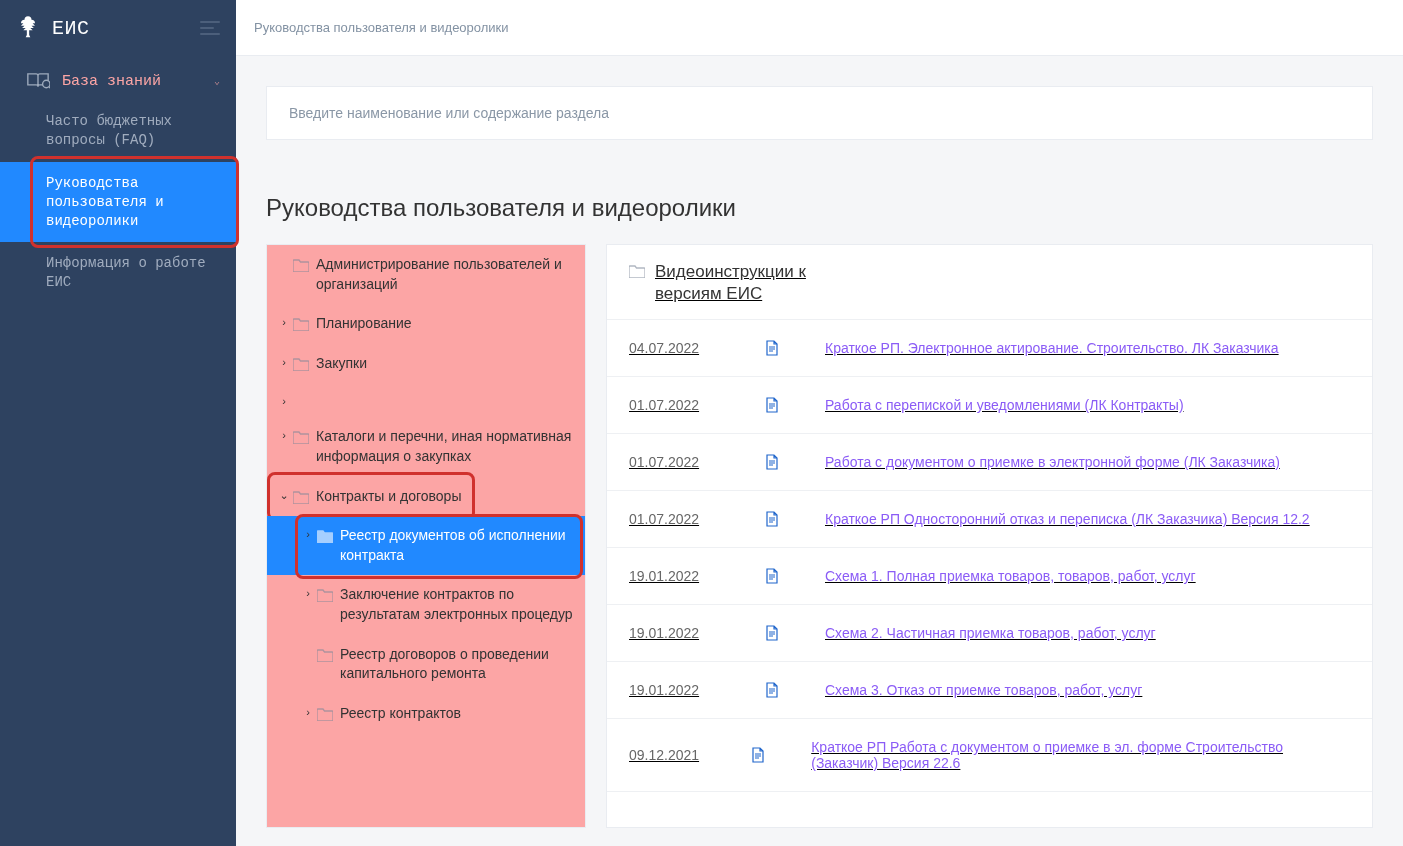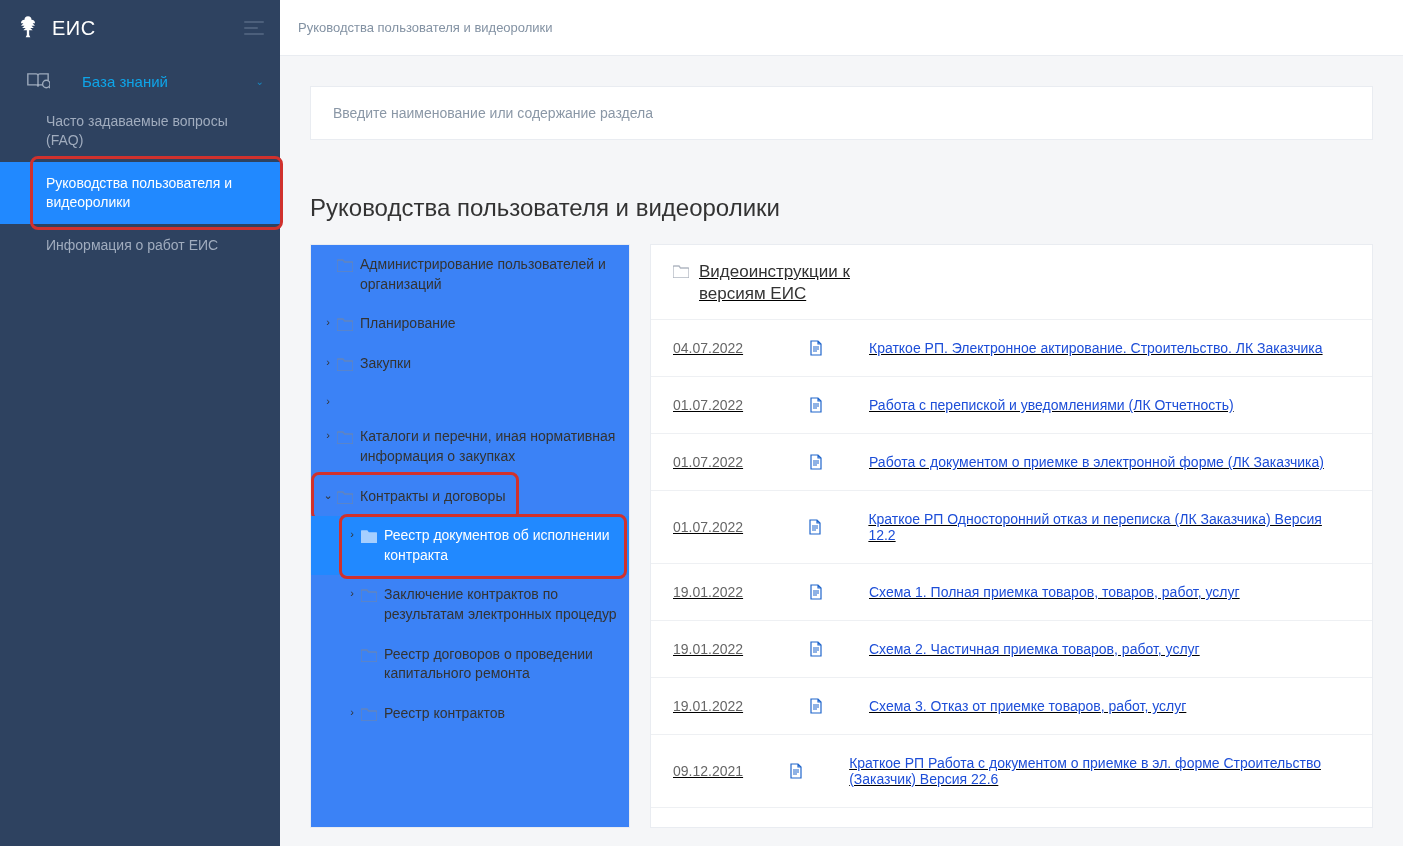--- a/index.html
+++ b/index.html
@@ -7,24 +7,25 @@
   font-family: -apple-system, BlinkMacSystemFont, "Segoe UI", Arial, sans-serif;
   background: #f5f6f8;
   overflow: hidden;
   width: 1403px;
   height: 846px;
 }
 .app { display: flex; width: 100%; height: 100%; }
 
 
 .sidebar {
-  width: 280px;
+  width: 236px;
   background: #2e4260;
   color: #b9c4d3;
   flex-shrink: 0;
+  font-family: Liberation Mono, monospace;
 }
 .sidebar-top {
   display: flex;
   align-items: center;
   height: 56px;
   padding: 0 14px;
 }
 .logo {
   width: 28px; height: 28px;
   margin-right: 10px;
@@ -42,23 +43,22 @@
 .hamburger span { display:block; height:2px; background:#6a7d97; border-radius:1px;}
 .hamburger span:nth-child(1){width:20px;}
 .hamburger span:nth-child(2){width:14px;}
 .hamburger span:nth-child(3){width:20px;}
 
 .kb-header {
   display: flex;
   align-items: center;
   padding: 10px 16px 10px 26px;
   margin-top: 6px;
-  color: #0ea5e9;
+  color: #fca5a5;
   cursor: pointer;
-  gap: 20px;
 }
 .kb-header .book-icon { width: 24px; height: 18px; margin-right: 12px; opacity:0.8;}
 .kb-header .title { font-size: 15px; }
 .kb-header .chev { margin-left: auto; font-size: 10px; opacity:0.7;}
 
 .nav-item {
   padding: 12px 16px 12px 46px;
   font-size: 14px;
   color: #a0acbe;
   cursor: pointer;
@@ -113,21 +113,21 @@
 }
 
 
 .panels {
   display: flex;
   margin: 0 30px;
   gap: 20px;
 }
 .tree-panel {
   width: 320px;
-  background: #3b82f6;
+  background: #fca5a5;
   border: 1px solid #e9ecf1;
   height: 584px;
   overflow-y: scroll;
   flex-shrink: 0;
 }
 .tree-panel::-webkit-scrollbar { width: 16px; }
 .tree-panel::-webkit-scrollbar-track { background: #f1f2f4;}
 .tree-panel::-webkit-scrollbar-thumb { background: #c9cdd3; border: 3px solid #f1f2f4; border-radius:10px;}
 
 .tree-item {
@@ -213,21 +213,21 @@
 .doc-date {
   width: 100px;
   color: #666;
   font-size: 14px;
 }
 .doc-ic {
   width: 14px; height: 16px; margin-right: 10px;
   flex-shrink:0;
 }
 .doc-link {
-  color: #1d4ed8;
+  color: #8b5cf6;
   font-size: 14px;
   cursor: pointer;
 }
 
 
 .folder-ic svg, .doc-ic svg { width:100%; height:100%; display:block;}
 </style>
 </head>
 <body>
 
@@ -253,26 +253,26 @@
         <svg viewBox="0 0 26 18" fill="none" stroke="#b9c4d3" stroke-width="1.5">
             <path d="M2 2 L11 2 C12 2 13 3 13 4 L13 16 C13 15 12 14 11 14 L2 14 Z M24 2 L15 2 C14 2 13 3 13 4 L13 16 C13 15 14 14 15 14 L24 14 Z"></path>
             <circle cx="22" cy="13" r="4" fill="#2e4260"></circle>
             <path d="M25 16 L27 18"></path>
           </svg>
       </span>
       <span class="title">База знаний</span>
       <span class="chev">⌄</span>
     </div>
 
-    <div class="nav-item">Часто задаваемые вопросы (FAQ)</div>
+    <div class="nav-item">Часто бюджетных вопросы (FAQ)</div>
     <div class="nav-item active">
       <span>Руководства пользователя и видеоролики</span>
       <div class="highlight-nav"></div>
     </div>
-    <div class="nav-item">Информация о работ ЕИС</div>
+    <div class="nav-item">Информация о работе ЕИС</div>
   </div>
 
   <div class="main">
     <div class="breadcrumb">
       <span>Руководства пользователя и видеоролики</span>
     </div>
 
     <div class="content">
       <div class="search-card">
         <input class="search-input" placeholder="Введите наименование или содержание раздела" style="">
@@ -404,21 +404,21 @@
                 </span>
                 <span class="doc-link">Краткое РП. Электронное актирование. Строительство. ЛК Заказчика</span>
               </div>
               <div class="doc-row">
                 <span class="doc-date">01.07.2022</span>
                 <span class="doc-ic">
                   <svg viewBox="0 0 14 16">
                     <path fill="none" stroke="#2066cc" stroke-width="1.2" d="M2 1h7l3 3v11H2z M9 1v3h3 M4 7h6 M4 9h6 M4 11h4"></path>
                   </svg>
                 </span>
-                <span class="doc-link">Работа с перепиской и уведомлениями (ЛК Отчетность)</span>
+                <span class="doc-link">Работа с перепиской и уведомлениями (ЛК Контракты)</span>
               </div>
               <div class="doc-row">
                 <span class="doc-date">01.07.2022</span>
                 <span class="doc-ic">
                   <svg viewBox="0 0 14 16">
                     <path fill="none" stroke="#2066cc" stroke-width="1.2" d="M2 1h7l3 3v11H2z M9 1v3h3 M4 7h6 M4 9h6 M4 11h4"></path>
                   </svg>
                 </span>
                 <span class="doc-link">Работа с документом о приемке в электронной форме (ЛК Заказчика)</span>
               </div>

